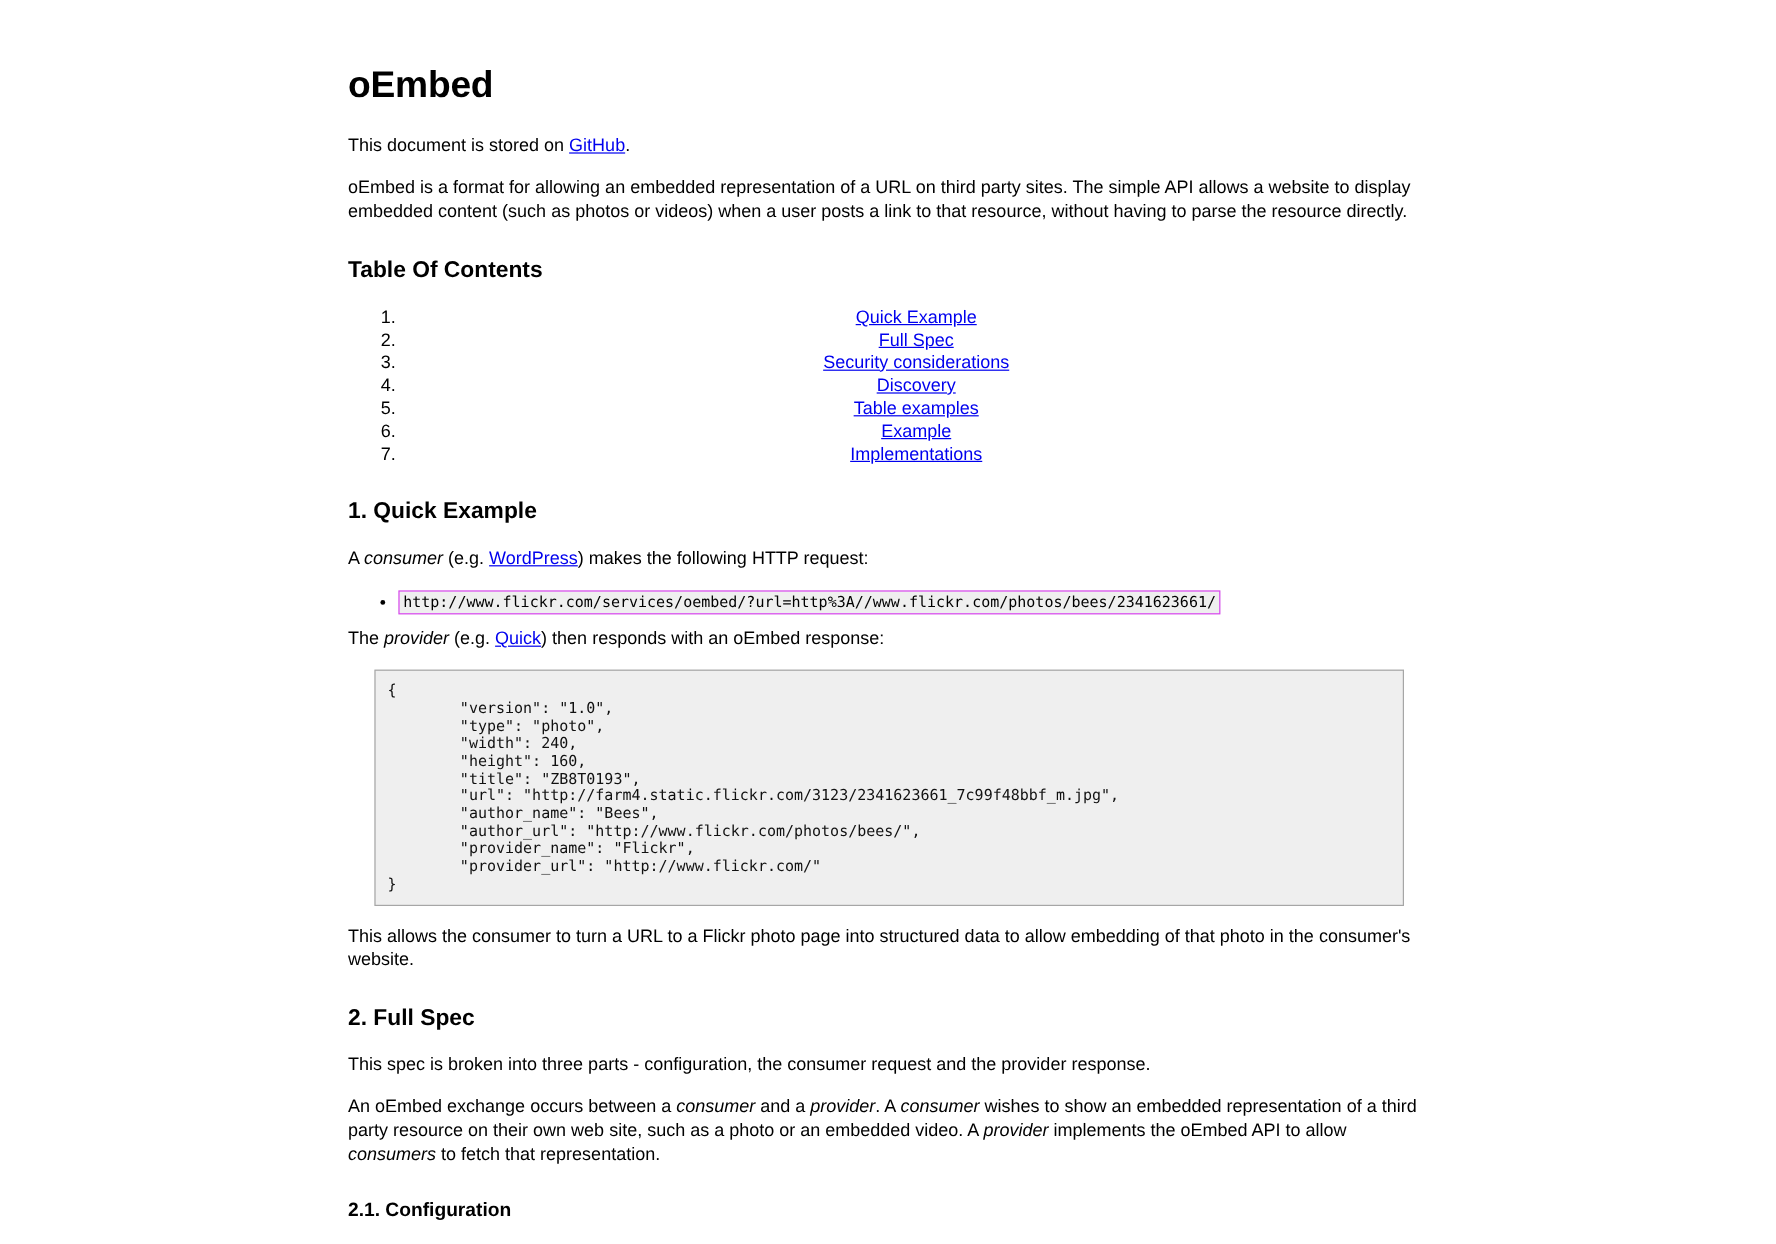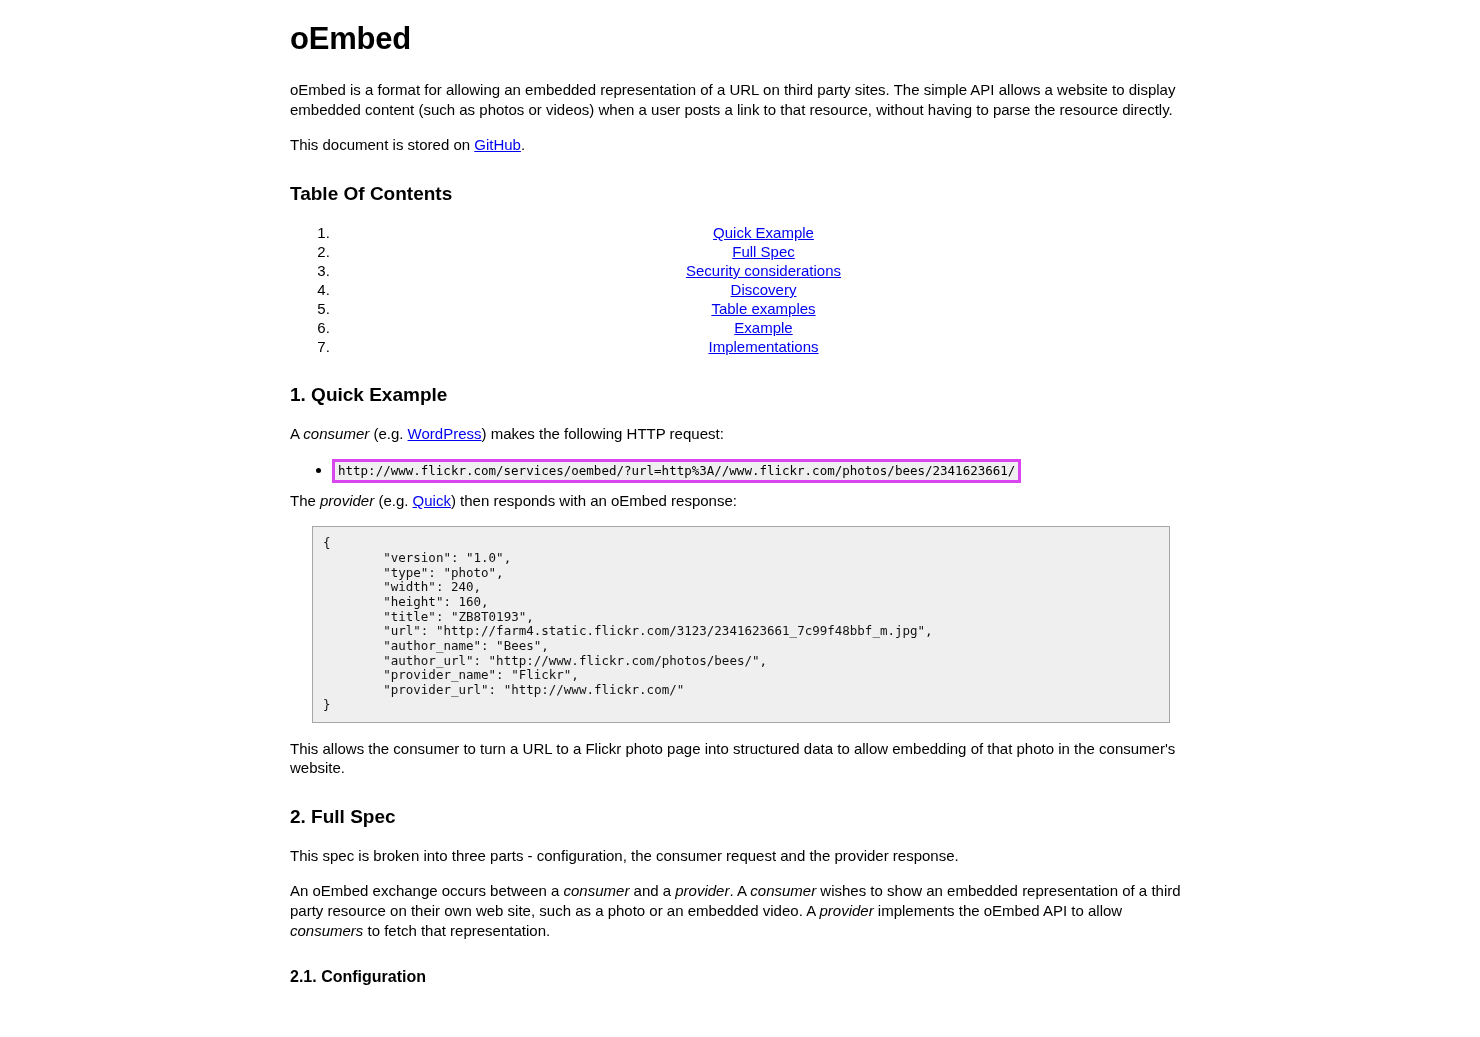--- a/index.html
+++ b/index.html
@@ -16,20 +16,21 @@
     width: 1480px;
     height: 1037px;
     overflow: hidden;
   }
   .page {
     padding-top: 22px;
     padding-left: 290px;
     padding-right: 290px;
     box-sizing: border-box;
     width: 1192px;
+    margin-top: 32px;
   }
   .content {
     width: 900px;
   }
   h1.doc-title {
     font-size: 31px;
     font-weight: bold;
     margin: 0 0 24px 0;
     line-height: 1.1;
     letter-spacing: -0.2px;
@@ -75,21 +76,21 @@
     list-style-type: disc;
   }
   ul.request-list li {
     line-height: 1.5;
     font-size: 15px;
   }
   code.inline-code {
     font-family: "DejaVu Sans Mono", "Liberation Mono", monospace;
     font-size: 12.5px;
     background: #efefef;
-    border: 3px solid #d946ef;
+    border: 1px solid #d946ef;
     padding: 1px 3px 2px 3px;
     white-space: pre;
     line-height: 1.4;
     color: #000000;
   }
   pre.code-block {
     font-family: "DejaVu Sans Mono", "Liberation Mono", monospace;
     font-size: 12.5px;
     background: #efefef;
     border: 1px solid #a6a6a6;
@@ -108,23 +109,23 @@
   }
 </style>
 </head>
 <body>
 
 <div class="page">
   <div class="content">
 
     <h1 class="doc-title">oEmbed</h1>
 
+    <p class="para"><span>This document is stored on </span><a class="link" href="#">GitHub</a><span>.</span></p>
+
     <p class="para">oEmbed is a format for allowing an embedded representation of a URL on third party sites. The simple API allows a website to display embedded content (such as photos or videos) when a user posts a link to that resource, without having to parse the resource directly.</p>
-
-    <p class="para"><span>This document is stored on </span><a class="link" href="#">GitHub</a><span>.</span></p>
 
     <h2 class="section-title">Table Of Contents</h2>
 
     <ol class="toc-list">
       <li><a class="link" href="#">Quick Example</a></li>
       <li><a class="link" href="#">Full Spec</a></li>
       <li><a class="link" href="#">Security considerations</a></li>
       <li><a class="link" href="#">Discovery</a></li>
       <li><a class="link" href="#">Table examples</a></li>
       <li><a class="link" href="#">Example</a></li>

